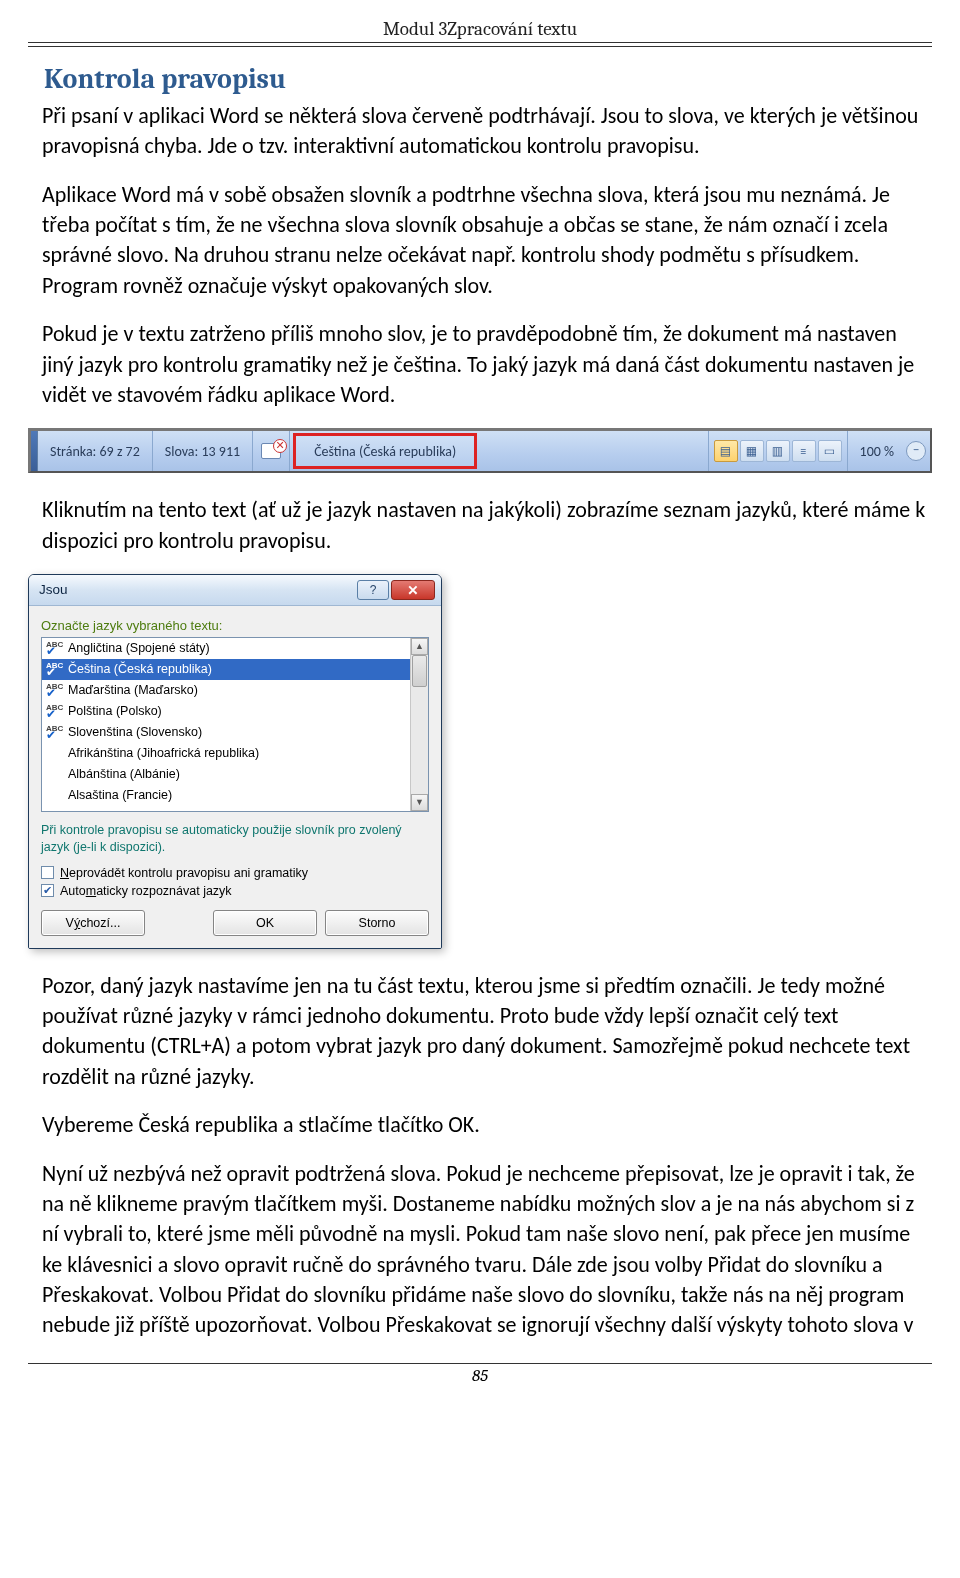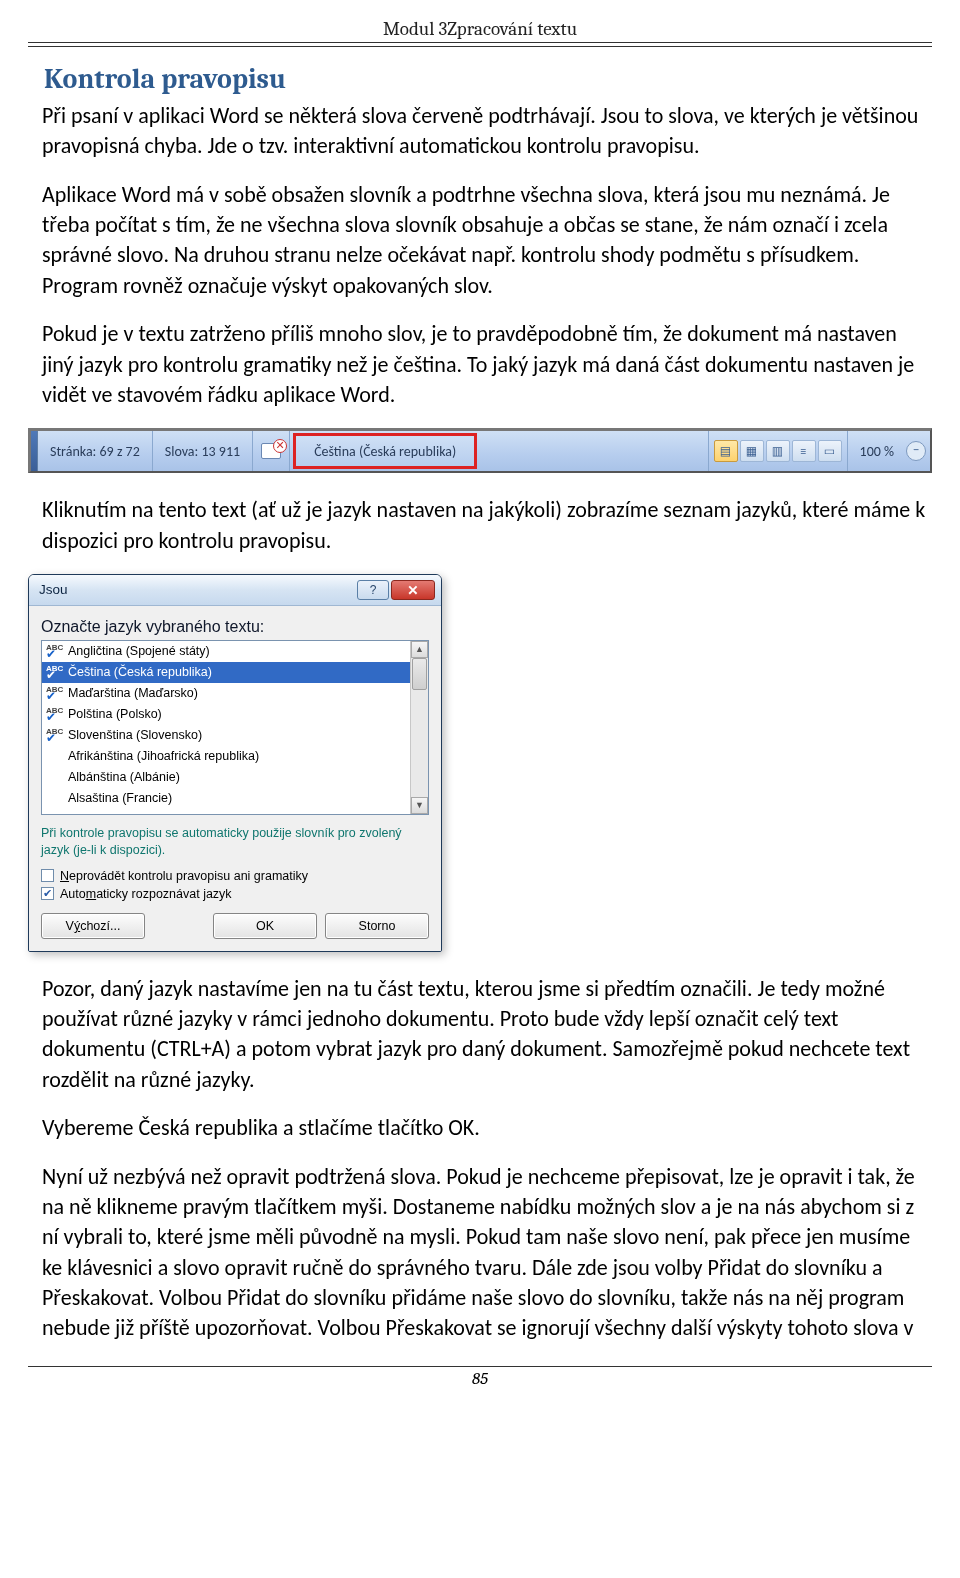--- a/index.html
+++ b/index.html
@@ -190,22 +190,22 @@
     border-color: #8b271e;
     color: #fff;
     font-weight: bold;
     width: 42px;
   }
   .dlg-body {
     padding: 10px 12px 12px 12px;
     background: #f0f0f0;
   }
   .dlg-label {
-    font-size: 16px;
-    color: #0f172a;
+    font-size: 13px;
+    color: #4d7c0f;
     margin: 2px 0 4px 0;
   }
   .listbox {
     border: 1px solid #7a93af;
     background: #fff;
     height: 173px;
     overflow: hidden;
     position: relative;
   }
   .listbox-inner {

